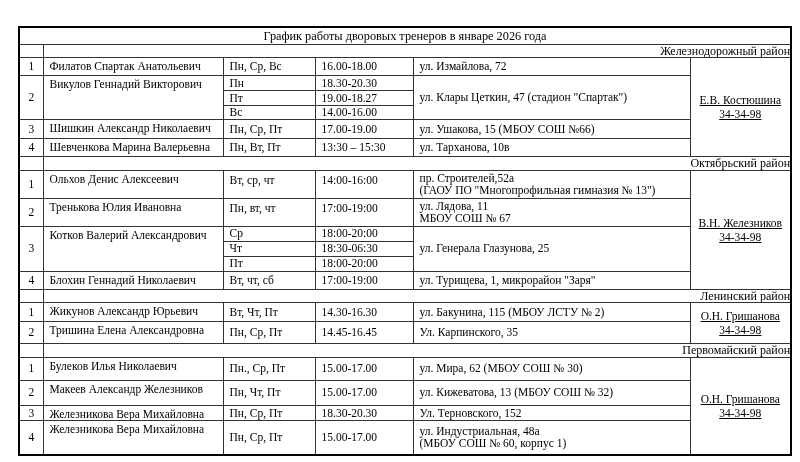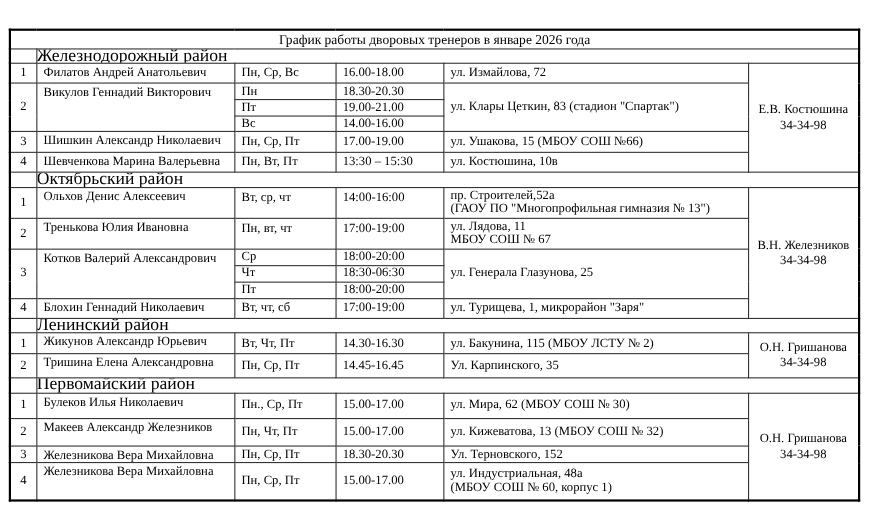--- a/index.html
+++ b/index.html
@@ -2,38 +2,38 @@
 <html><head>
 <meta charset="utf-8">
 <style>
   html,body{margin:0;padding:0;}
   body{
     width:800px;height:462px;position:relative;background:#ffffff;
     font-family:"Liberation Serif", serif;color:#000;
     overflow:hidden;
   }
   table.sched{
-    position:absolute;left:8px;top:26px;width:772px;
+    position:absolute;left:18px;top:26px;width:772px;
     border-collapse:collapse;table-layout:fixed;
     border:2px solid #000;
   }
   td{
     border:1px solid #333;
     font-size:11.5px;line-height:12.5px;
     padding:0 2px 0 6px;
     vertical-align:middle;
     overflow:hidden;
     word-wrap:break-word;
   }
   tr.title-row td{font-size:12.3px;text-align:center;padding:0;}
-  tr.section-row td{font-size:16px;text-align:left;padding:0;}
+  tr.section-row td{font-size:12px;text-align:right;padding:0;}
   td.num{text-align:center;padding:0 1px;}
   td.name{vertical-align:top;padding-top:2px;}
   td.addr{white-space:pre-line;}
-  td.contact{text-align:center;padding:0 1px;line-height:14px;}
+  td.contact{text-align:center;padding:0 1px;line-height:14px;text-decoration:underline;}
   td.vt{vertical-align:top;padding-top:3px;}
 </style>
 </head>
 <body>
 
 <table class="sched">
   <colgroup>
     <col style="width:24px">
       <col style="width:180px">
       <col style="width:92px">
@@ -46,57 +46,57 @@
     <tr class="title-row" style="height:17px">
       <td colspan="6">График работы дворовых тренеров в январе 2026 года</td>
     </tr>
 
     <tr class="section-row" style="height:13px">
       <td></td>
       <td colspan="5">Железнодорожный район</td>
     </tr>
     <tr style="height:18px">
       <td class="num">1</td>
-      <td class="name">Филатов Андрей Анатольевич</td>
+      <td class="name">Филатов Спартак Анатольевич</td>
       <td>Пн, Ср, Вс</td>
       <td>16.00-18.00</td>
       <td class="addr">ул. Измайлова, 72</td>
       <td class="contact" rowspan="6">
         <div>Е.В. Костюшина</div>
         <div>34-34-98</div>
       </td>
     </tr>
     <tr style="height:15px">
       <td class="num" rowspan="3">2</td>
       <td class="name" rowspan="3">Викулов Геннадий Викторович</td>
       <td>Пн</td>
       <td>18.30-20.30</td>
-      <td class="addr" rowspan="3">ул. Клары Цеткин, 83 (стадион "Спартак")</td>
+      <td class="addr" rowspan="3">ул. Клары Цеткин, 47 (стадион "Спартак")</td>
     </tr>
     <tr style="height:15px">
       <td>Пт</td>
-      <td>19.00-21.00</td>
+      <td>19.00-18.27</td>
     </tr>
     <tr style="height:14px">
       <td>Вс</td>
       <td>14.00-16.00</td>
     </tr>
     <tr style="height:19px">
       <td class="num">3</td>
       <td class="name">Шишкин Александр Николаевич</td>
       <td>Пн, Ср, Пт</td>
       <td>17.00-19.00</td>
       <td class="addr">ул. Ушакова, 15 (МБОУ СОШ №66)</td>
     </tr>
     <tr style="height:18px">
       <td class="num">4</td>
       <td class="name">Шевченкова Марина Валерьевна</td>
       <td>Пн, Вт, Пт</td>
       <td>13:30 – 15:30</td>
-      <td class="addr">ул. Костюшина, 10в</td>
+      <td class="addr">ул. Тарханова, 10в</td>
     </tr>
 
     <tr class="section-row" style="height:13px">
       <td></td>
       <td colspan="5">Октябрьский район</td>
     </tr>
     <tr style="height:28px">
       <td class="num">1</td>
       <td class="name">Ольхов Денис Алексеевич</td>
       <td class="vt">Вт, ср, чт</td>

